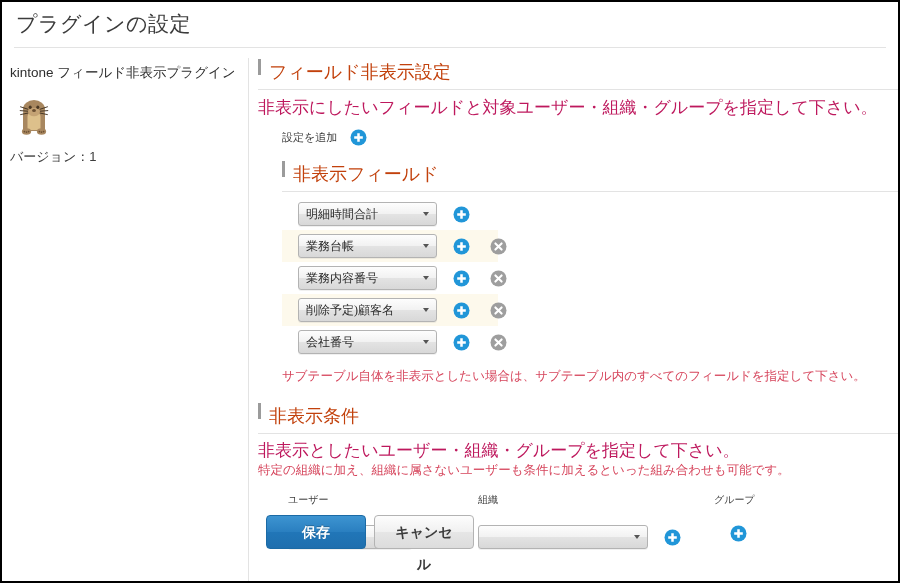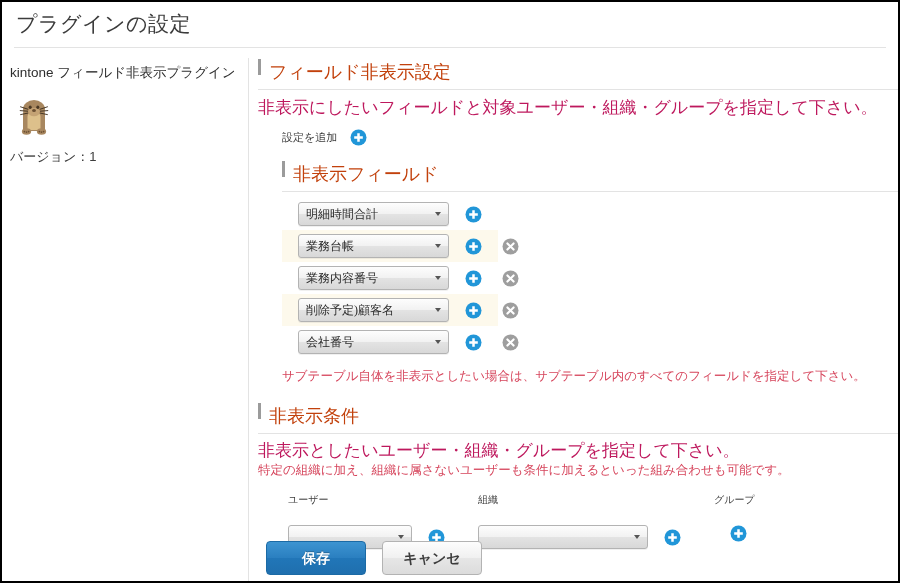--- a/index.html
+++ b/index.html
@@ -202,21 +202,21 @@
   }
   .ksel .ksel-arrow {
     position: absolute;
     right: 7px;
     top: 9px;
     width: 0; height: 0;
     border-left: 3.5px solid transparent;
     border-right: 3.5px solid transparent;
     border-top: 4.5px solid #555;
   }
-  .ksel.w-field { width: 151px; font-family: Liberation Serif, serif; }
+  .ksel.w-field { width: 139px; font-family: Liberation Serif, serif; }
   .ksel.w-user  { width: 124px; }
   .ksel.w-org   { width: 170px; }
   .ksel.w-group { width: 124px; }
 
   .row-gap-plus { margin-left: 16px; }
   .row-gap-del  { margin-left: 20px; }
 
   
   .cond-block { margin-top: 16px; }
   .cond-cols {
@@ -237,23 +237,23 @@
   }
   .cond-col-control .icon-btn { margin-left: 16px; }
   .col-user  { width: 190px; }
   .col-org   { width: 236px; }
   .col-group { width: 180px; }
 
   
   .footer {
     position: absolute;
     left: 264px;
-    top: 539px;
+    top: 513px;
     display: flex;
-    gap: 16px;
+    gap: 8px;
   }
   .btn {
     height: 34px;
     min-width: 100px;
     box-sizing: border-box;
     border-radius: 4px;
     font-size: 14px;
     font-weight: bold;
     cursor: pointer;
     padding: 0 14px;

